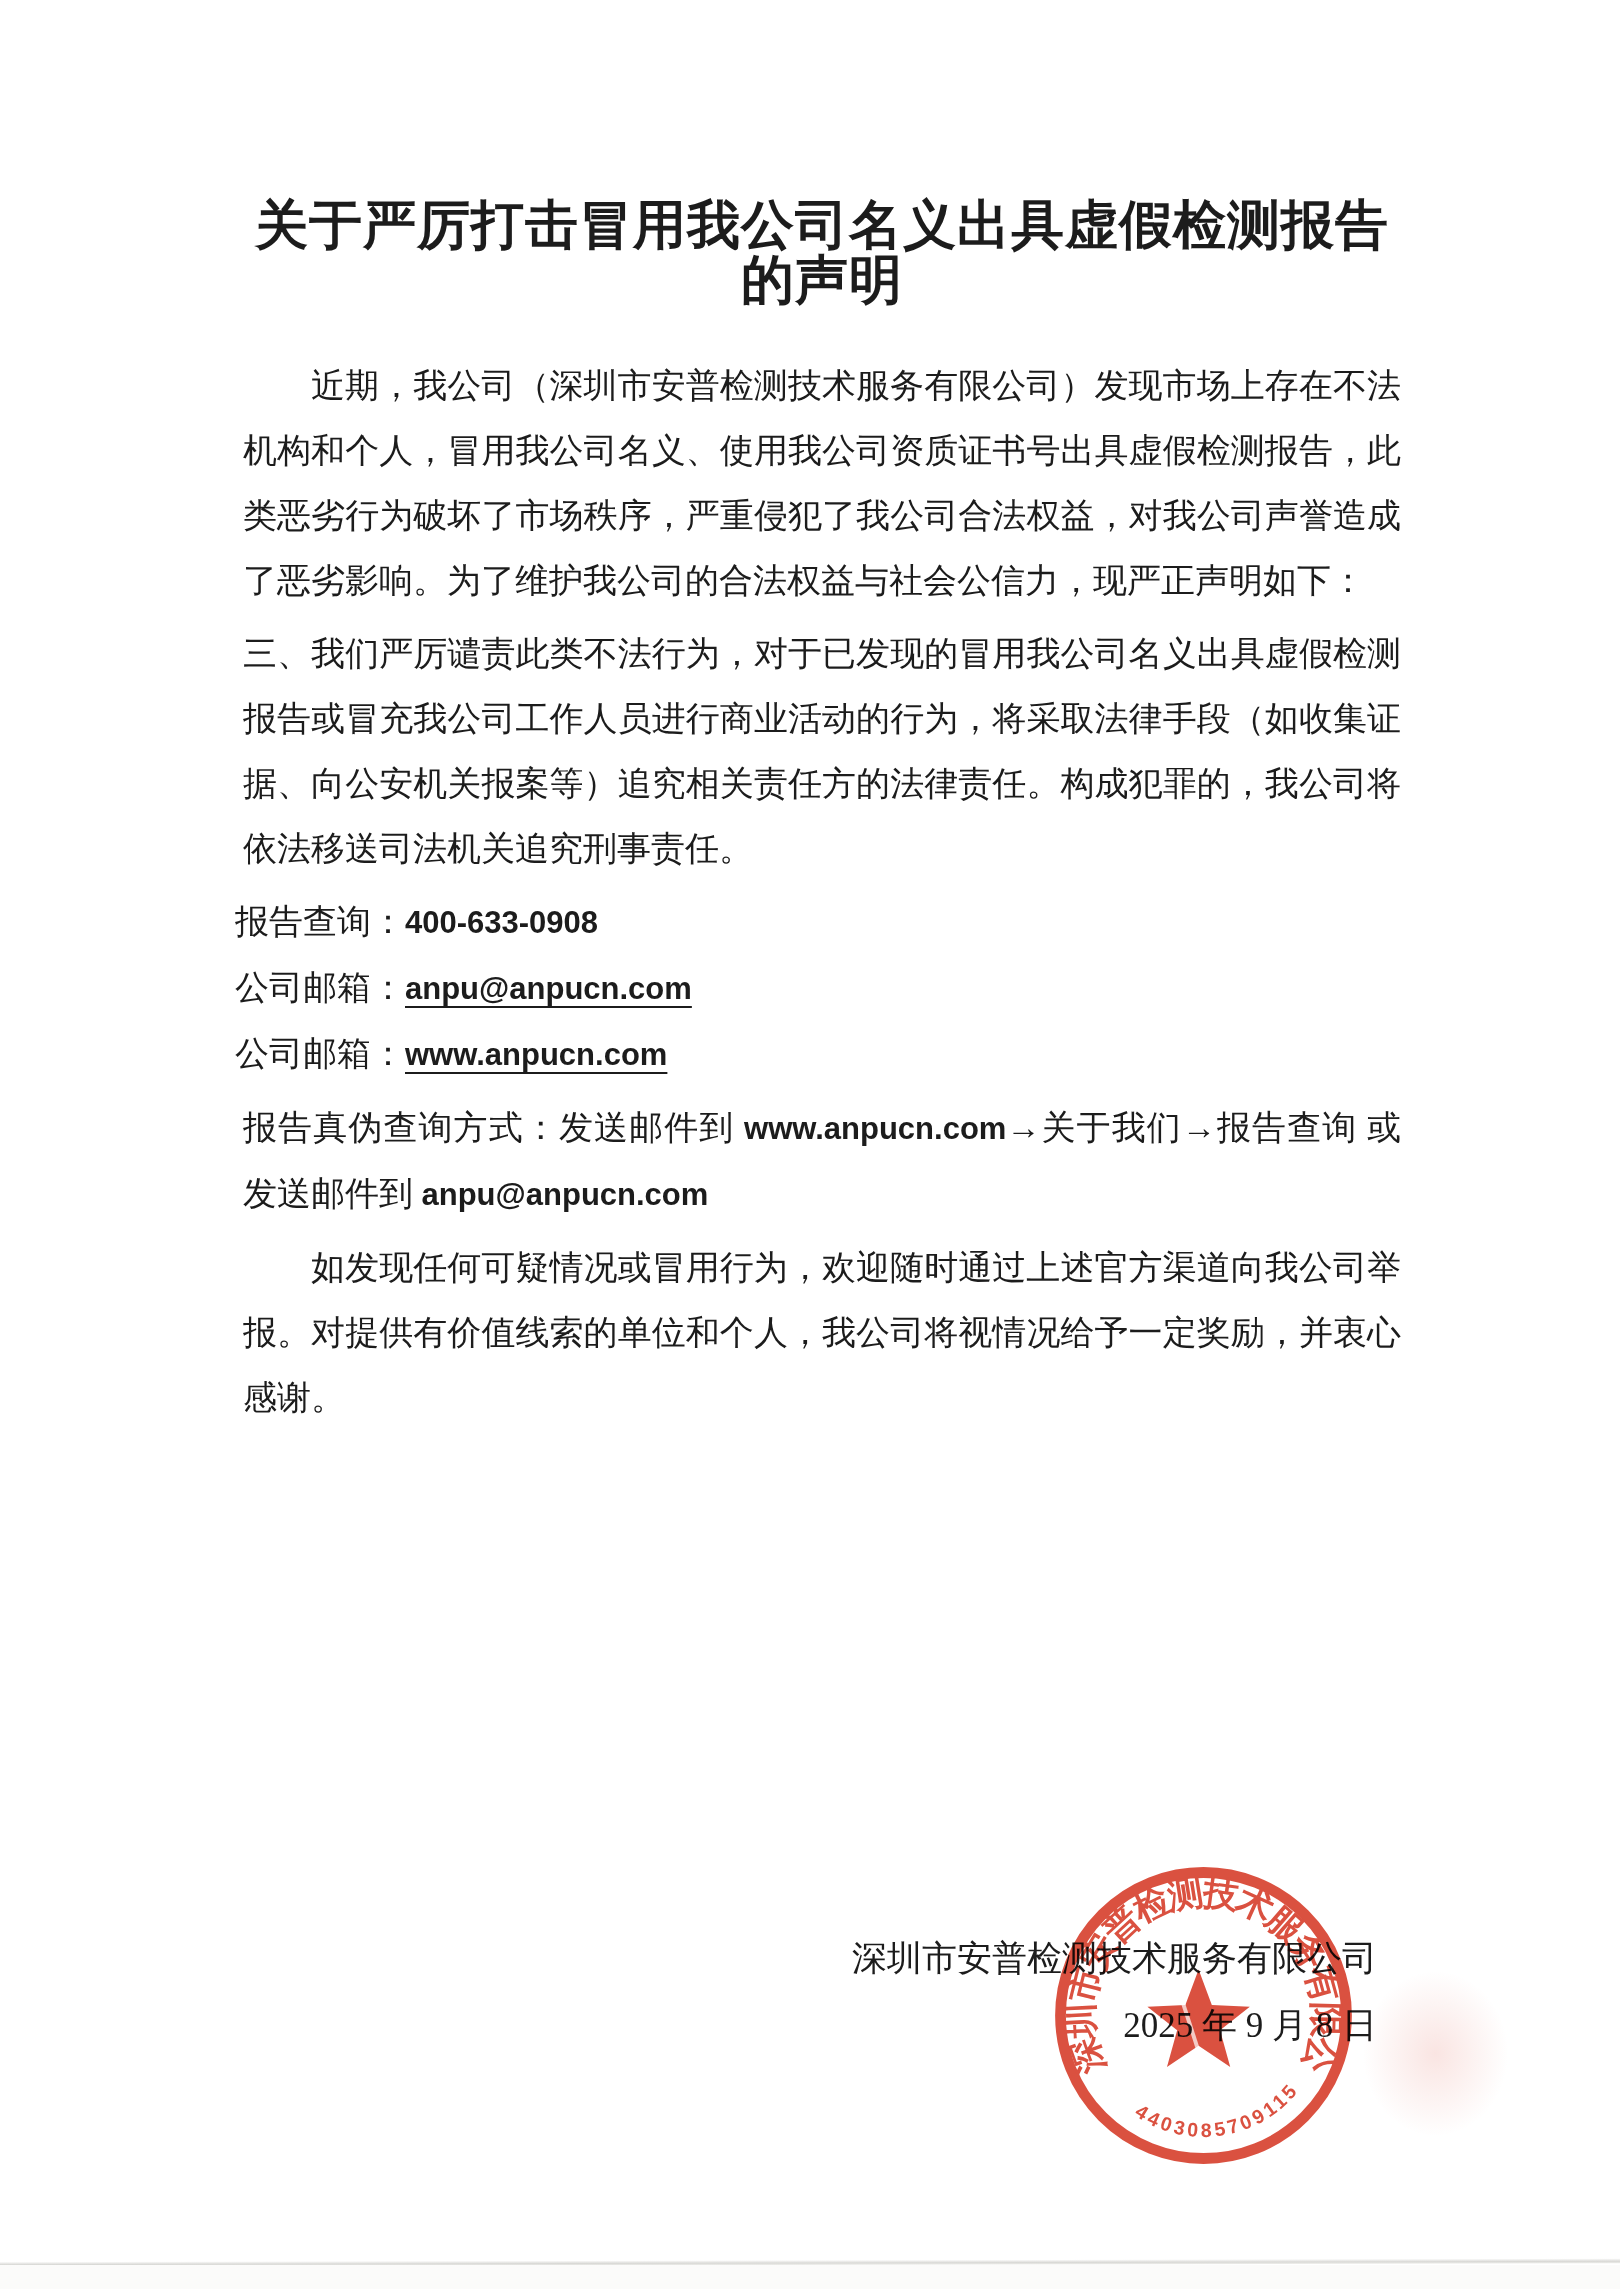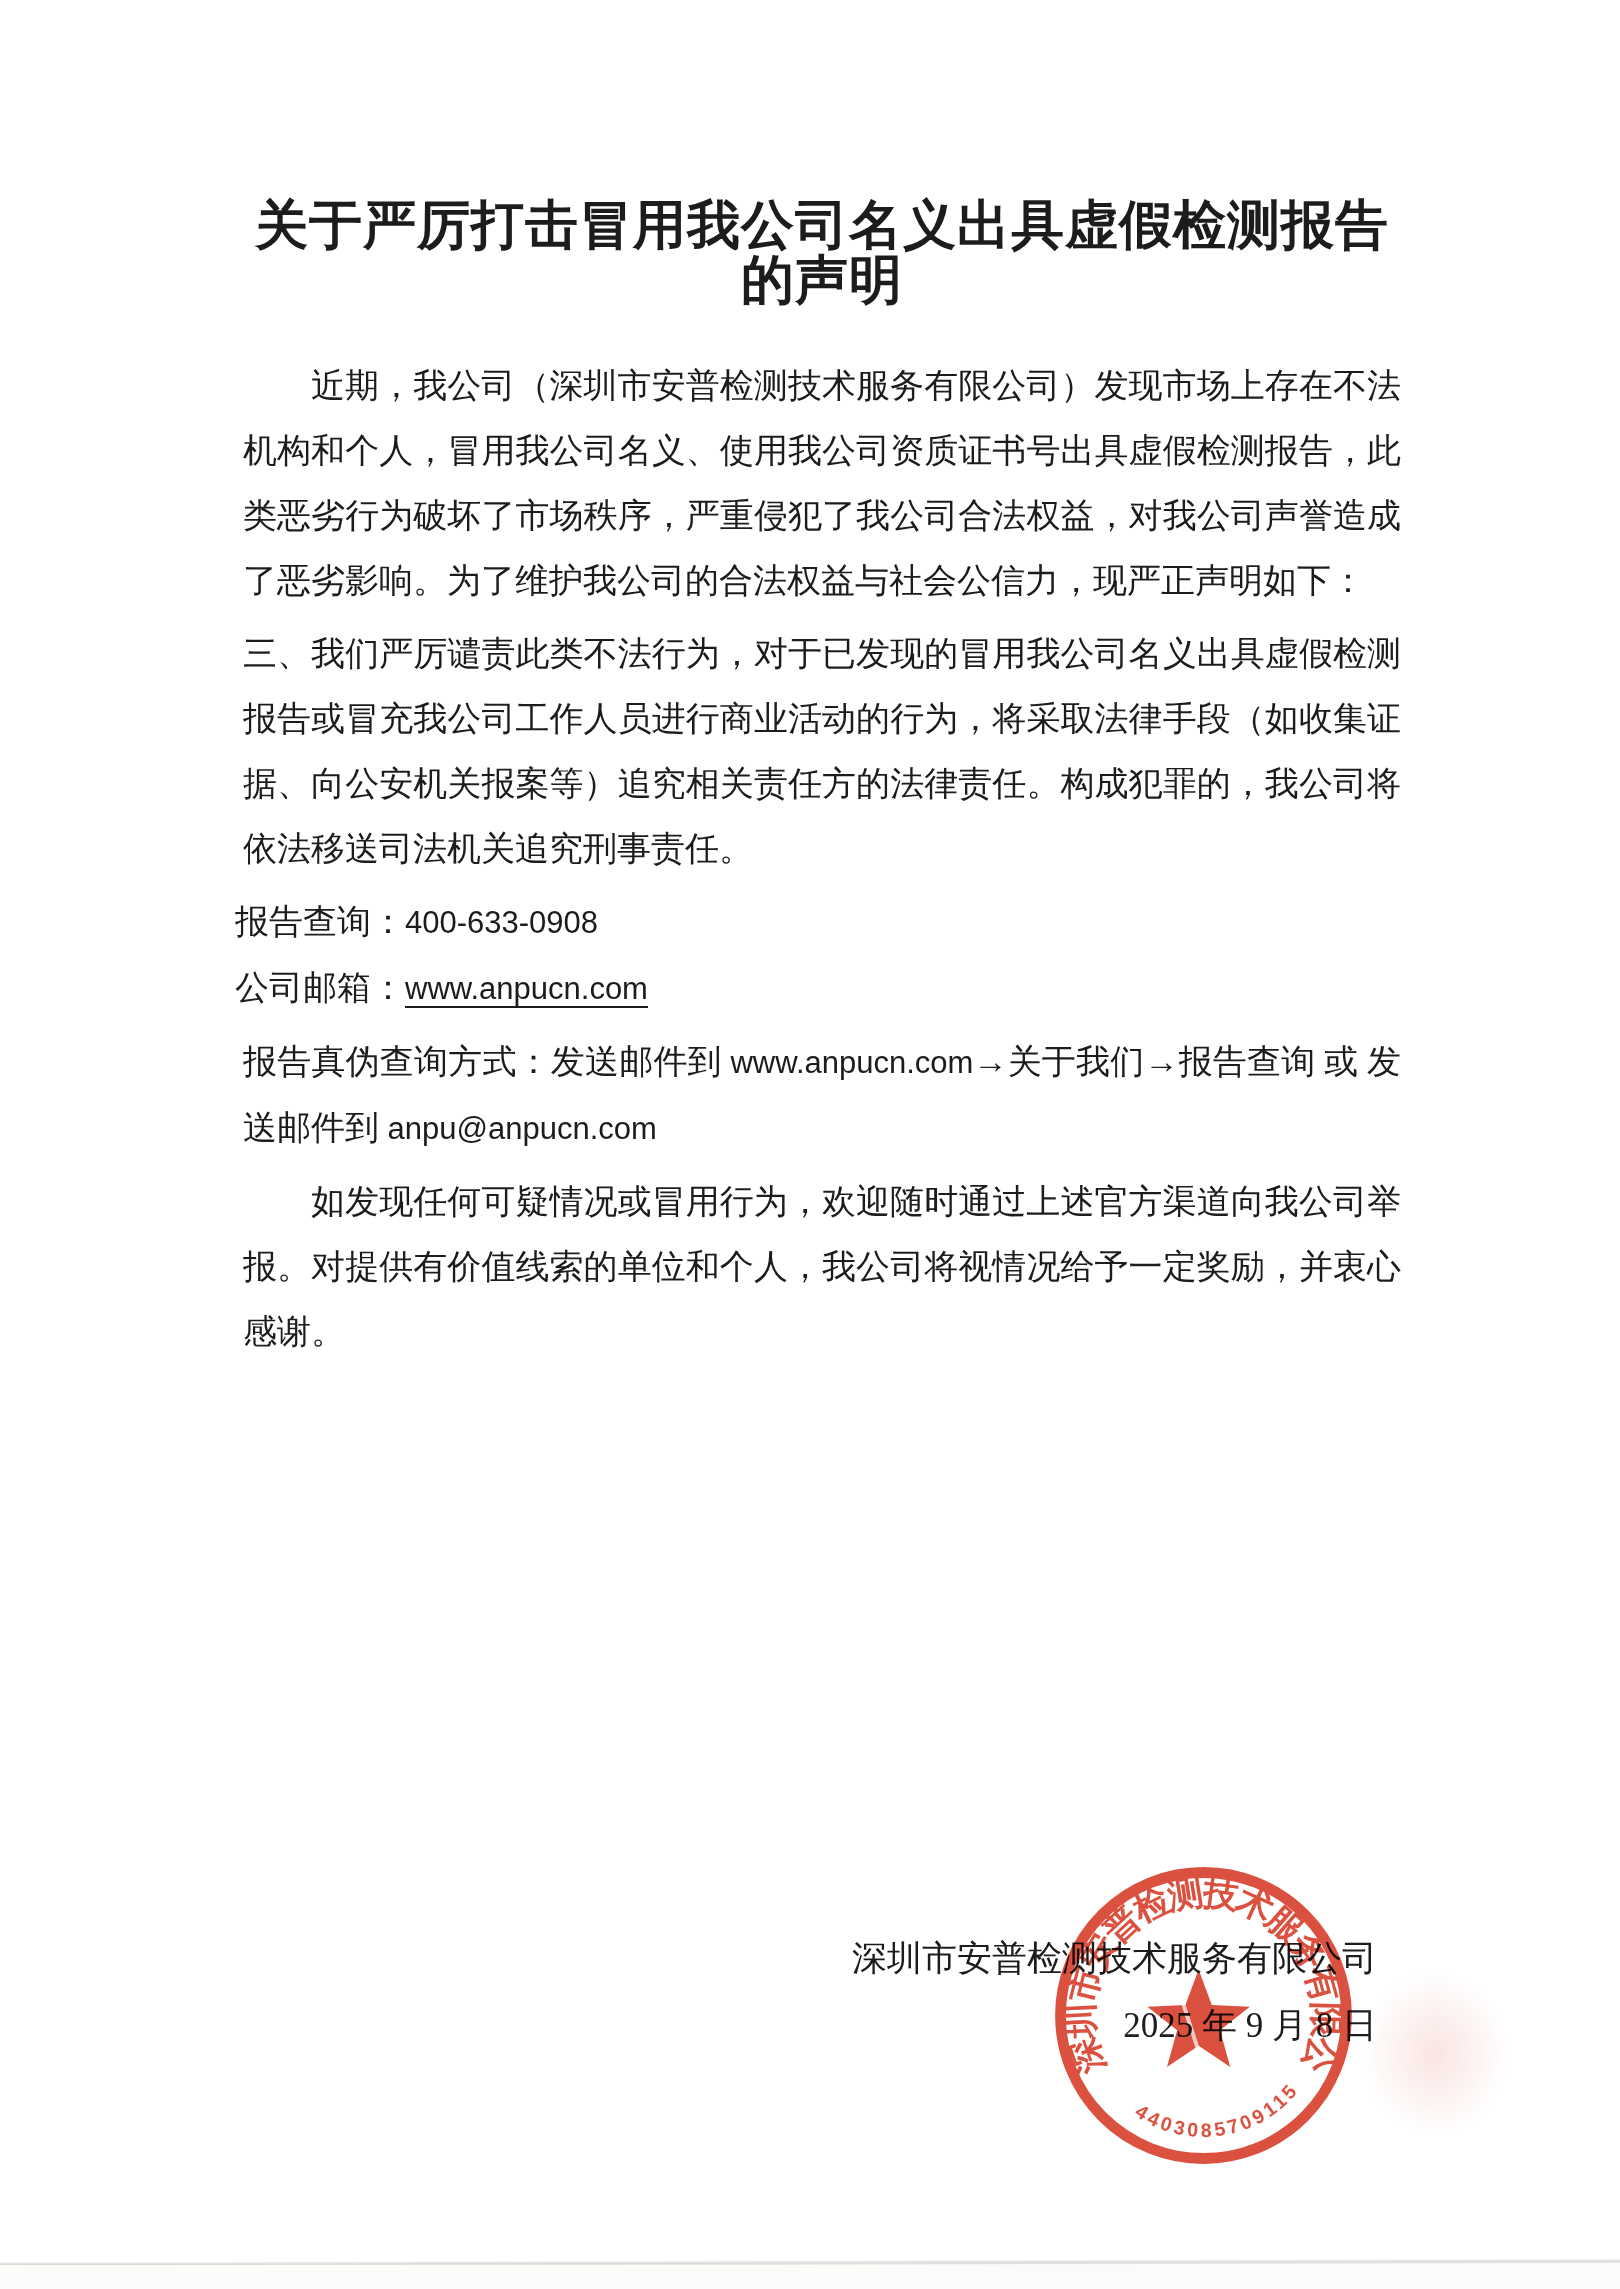--- a/index.html
+++ b/index.html
@@ -25,21 +25,21 @@
     top: 345px; left: 235px; right: 211px;
     font-size: 34px; line-height: 65px;
     text-align: justify;
   }
   p.para { margin: 8px; }
   .indent { text-indent: 2em; }
   .contact-line { margin: 0; }
   .latin {
     font-family: "Liberation Sans", "DejaVu Sans", sans-serif;
     font-size: 31px;
-    font-weight: 400;
+    font-weight: 700;
   }
   .u {
     text-decoration: underline;
     text-underline-offset: 6.9px;
     text-decoration-thickness: 2px;
   }
   .verify-block { margin-top: 65px; }
   .signature {
     position: absolute;
     top: 1925px; right: 243px;
@@ -82,20 +82,23 @@
   <h1 class="title">关于严厉打击冒用我公司名义出具虚假检测报告的声明</h1>
 
   <div class="content">
     <p class="para indent">近期，我公司（深圳市安普检测技术服务有限公司）发现市场上存在不法机构和个人，冒用我公司名义、使用我公司资质证书号出具虚假检测报告，此类恶劣行为破坏了市场秩序，严重侵犯了我公司合法权益，对我公司声誉造成了恶劣影响。为了维护我公司的合法权益与社会公信力，现严正声明如下：</p>
     <p class="para">三、我们严厉谴责此类不法行为，对于已发现的冒用我公司名义出具虚假检测报告或冒充我公司工作人员进行商业活动的行为，将采取法律手段（如收集证据、向公安机关报案等）追究相关责任方的法律责任。构成犯罪的，我公司将依法移送司法机关追究刑事责任。</p>
 
     <div class="contact-line">
       <span>报告查询：</span><span class="latin">400-633-0908</span>
     </div>
     <div class="contact-line">
+      <span>公司邮箱：</span><span class="latin u">anpu@anpucn.com</span>
+    </div>
+    <div class="contact-line">
       <span>公司邮箱：</span><span class="latin u">www.anpucn.com</span>
     </div>
 
     <p class="para verify-block"><span>报告真伪查询方式：发送邮件到 </span><span class="latin">www.anpucn.com</span><span>→关于我们→报告查询 或 发送邮件到 </span><span class="latin">anpu@anpucn.com</span></p>
 
     <p class="para indent">如发现任何可疑情况或冒用行为，欢迎随时通过上述官方渠道向我公司举报。对提供有价值线索的单位和个人，我公司将视情况给予一定奖励，并衷心感谢。</p>
   </div>
 
   <div class="signature">
     <div>深圳市安普检测技术服务有限公司</div>

